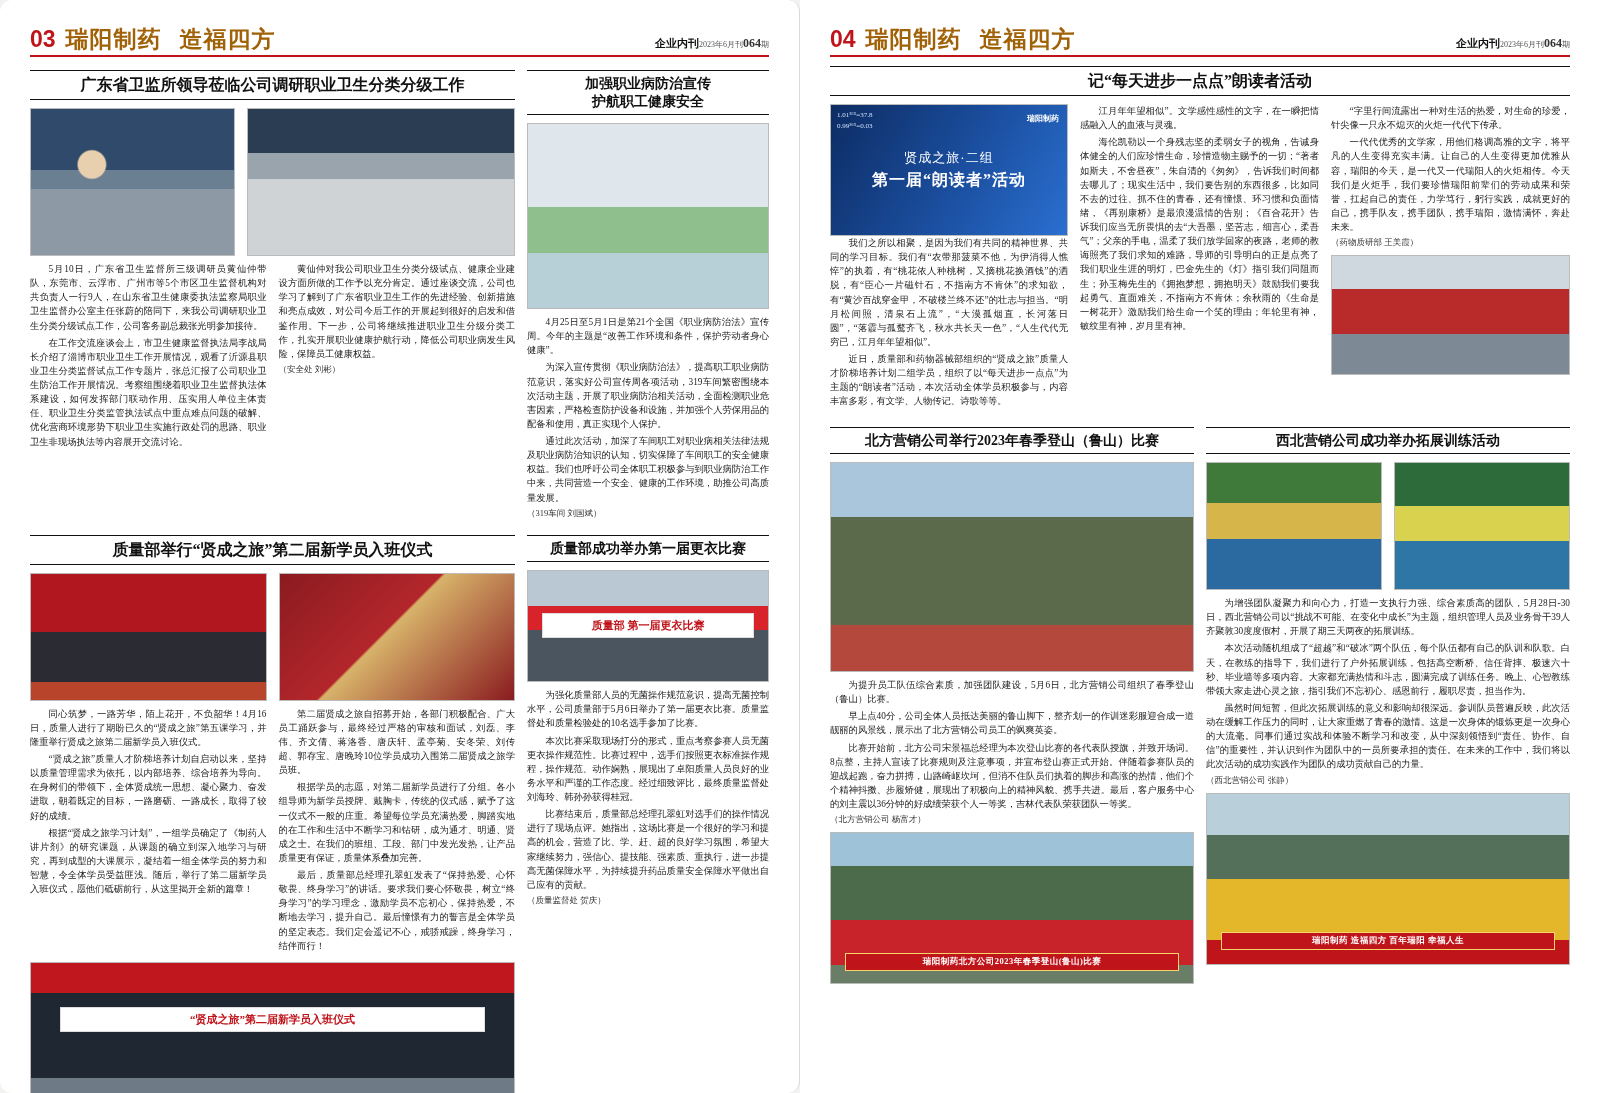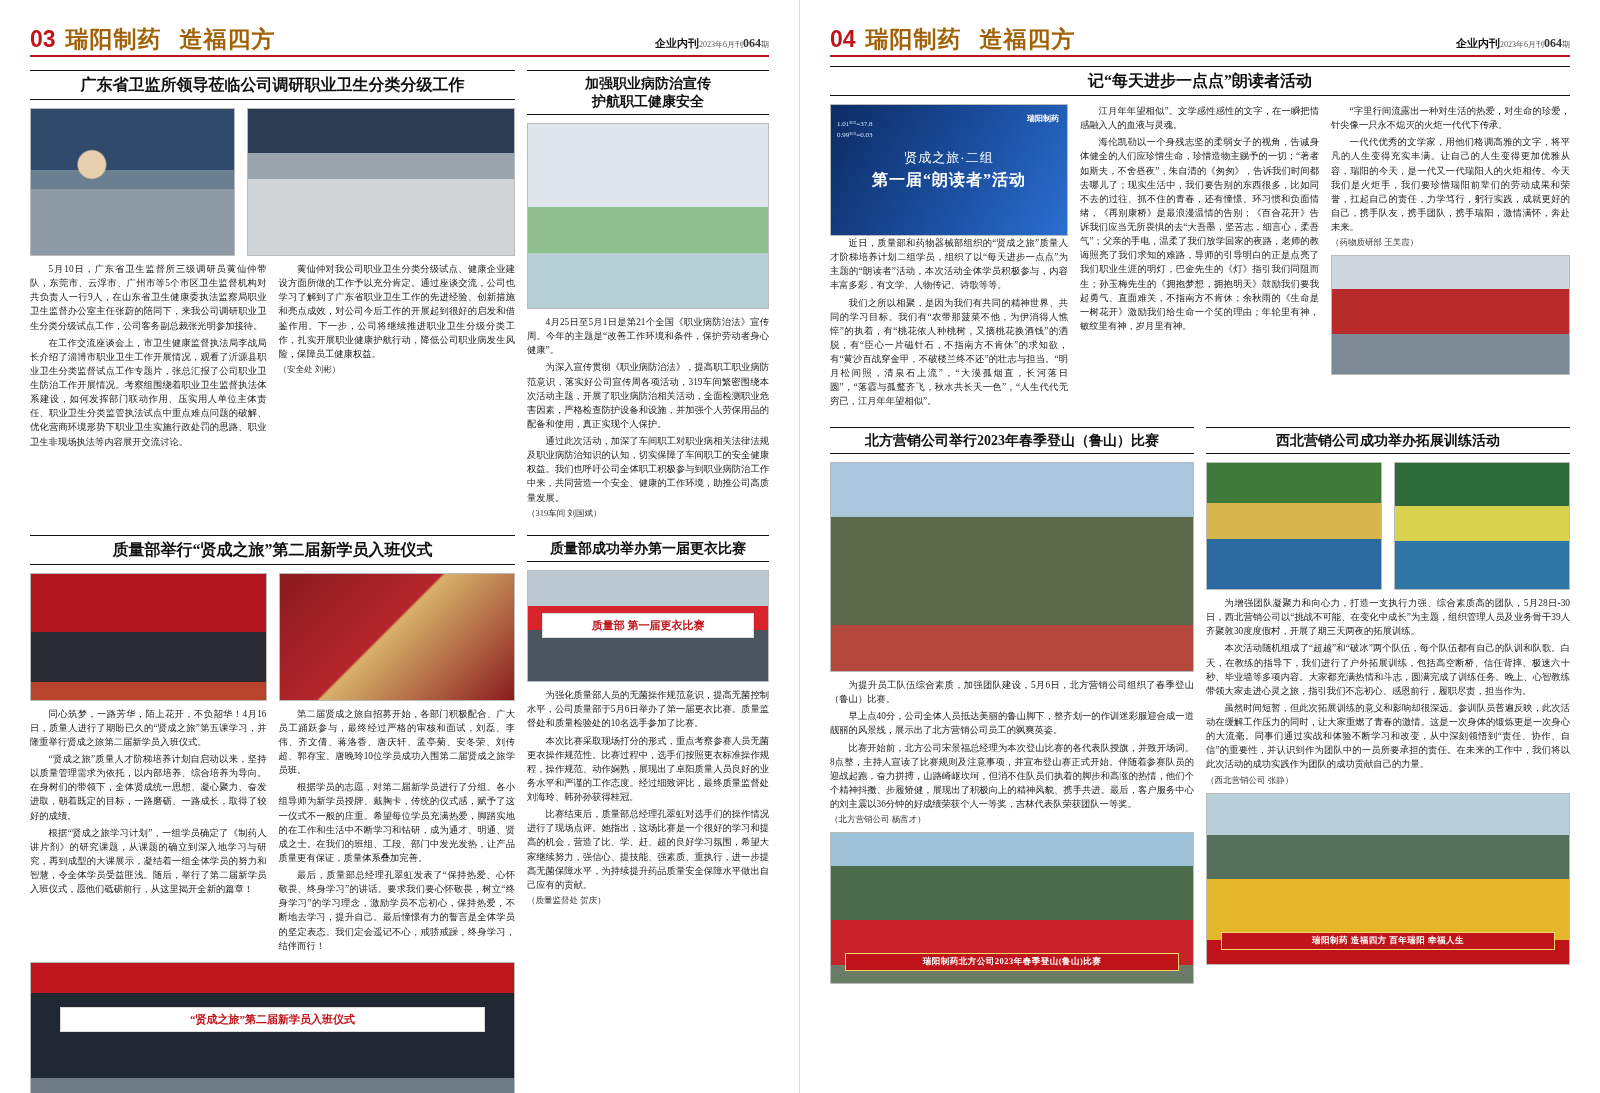--- a/index.html
+++ b/index.html
@@ -6,21 +6,21 @@
   html, body { margin:0; padding:0; }
   body {
     width:1600px; height:1093px;
     background:#f2f2f0;
     font-family:"Liberation Serif", serif;
     color:#111;
     overflow:hidden;
   }
   .spread { display:flex; width:1600px; height:1093px; }
   .page { position:relative; width:800px; height:1093px; background:#ffffff; padding:28px 30px 18px 30px; }
-  .page.left { border-right:1px solid #d9d9d9; }
+  .page.left { border-right:1px solid #d9d9d9;border-radius:12px; }
 
   
   .masthead { display:flex; align-items:flex-end; gap:10px; border-bottom:2px solid #c0141b; padding-bottom:4px; }
   .folio { font-family:"Liberation Sans", sans-serif; font-size:23px; font-weight:bold; color:#c0141b; line-height:1; }
   .mast-title { font-size:23px; font-weight:bold; color:#a16207; letter-spacing:1px; line-height:1; }
   .mast-title .t2 { margin-left:18px; }
   .mast-right { margin-left:auto; display:flex; align-items:baseline; gap:0; font-size:9px; color:#333; }
   .mast-right .brand { font-weight:bold; font-size:11px; color:#111; }
   .mast-right .issue { font-size:8px; color:#555; }
   .mast-right .num { font-weight:bold; font-size:12px; }
@@ -93,21 +93,21 @@
   .banner-strip {
     position:absolute; left:4%; right:4%; bottom:8%;
     background:#c0141b; color:#fff; text-align:center;
     font-size:8.5px; font-weight:bold; padding:2px 0; letter-spacing:.5px;
     border:1px solid #f5d66a;
   }
   .poster-inner { position:absolute; inset:0; display:flex; flex-direction:column; align-items:center; justify-content:center; color:#fff; }
   .poster-inner .p1 { font-size:13px; font-weight:normal; letter-spacing:1px; }
   .poster-inner .p2 { font-size:16px; font-weight:bold; margin-top:3px; letter-spacing:1px; }
   .poster-brand { position:absolute; right:8px; top:8px; font-size:8px; color:#fff; font-weight:bold; }
-  .poster-left { position:absolute; left:6px; top:14px; font-size:7px; color:#cfe0ff; line-height:1.5; }
+  .poster-left { position:absolute; left:6px; top:5px; font-size:7px; color:#cfe0ff; line-height:1.5; }
 
   .white-banner {
     position:absolute; left:6%; right:6%; top:30%;
     background:#fff; color:#c0141b; text-align:center;
     font-size:11px; font-weight:bold; padding:4px 0; border:1px solid #ddd;
   }
   .mt6 { margin-top:6px; }
 </style>
 </head>
 <body>
@@ -233,22 +233,22 @@
             <div class="poster-brand">瑞阳制药</div>
             <div class="poster-left">
               <div>1.01³⁶⁵=37.8</div>
               <div>0.99³⁶⁵=0.03</div>
             </div>
             <div class="poster-inner">
               <div class="p1">贤成之旅·二组</div>
               <div class="p2">第一届“朗读者”活动</div>
             </div>
           </div>
+          <p class="body">我们之所以相聚，是因为我们有共同的精神世界、共同的学习目标。我们有“农带那菠菜不他，为伊消得人憔悴”的执着，有“桃花依人种桃树，又摘桃花换酒钱”的洒脱，有“臣心一片磁针石，不指南方不肯休”的求知欲，有“黄沙百战穿金甲，不破楼兰终不还”的壮志与担当。“明月松间照，清泉石上流”，“大漠孤烟直，长河落日圆”，“落霞与孤鹜齐飞，秋水共长天一色”，“人生代代无穷已，江月年年望相似”。</p>
           <p class="body mt6">近日，质量部和药物器械部组织的“贤成之旅”质量人才阶梯培养计划二组学员，组织了以“每天进步一点点”为主题的“朗读者”活动，本次活动全体学员积极参与，内容丰富多彩，有文学、人物传记、诗歌等等。</p>
-          <p class="body">我们之所以相聚，是因为我们有共同的精神世界、共同的学习目标。我们有“农带那菠菜不他，为伊消得人憔悴”的执着，有“桃花依人种桃树，又摘桃花换酒钱”的洒脱，有“臣心一片磁针石，不指南方不肯休”的求知欲，有“黄沙百战穿金甲，不破楼兰终不还”的壮志与担当。“明月松间照，清泉石上流”，“大漠孤烟直，长河落日圆”，“落霞与孤鹜齐飞，秋水共长天一色”，“人生代代无穷已，江月年年望相似”。</p>
         </div>
         <div class="col">
           <p class="body">江月年年望相似”。文学感性感性的文字，在一瞬把情感融入人的血液与灵魂。</p>
           <p class="body">海伦凯勒以一个身残志坚的柔弱女子的视角，告诫身体健全的人们应珍惜生命，珍惜造物主赐予的一切；“著者如斯夫，不舍昼夜”，朱自清的《匆匆》，告诉我们时间都去哪儿了；现实生活中，我们要告别的东西很多，比如同不去的过往、抓不住的青春，还有憧憬、环习惯和负面情绪，《再别康桥》是最浪漫温情的告别；《百合花开》告诉我们应当无所畏惧的去“大吾墨，坚苦志，细言心，柔吾气”；父亲的手电，温柔了我们放学回家的夜路，老师的教诲照亮了我们求知的难路，导师的引导明白的正是点亮了我们职业生涯的明灯，巴金先生的《灯》指引我们同阻而生；孙玉梅先生的《拥抱梦想，拥抱明天》鼓励我们要我起勇气、直面难关，不指南方不肯休；余秋雨的《生命是一树花开》激励我们给生命一个笑的理由；年轮里有神，敏纹里有神，岁月里有神。</p>
         </div>
         <div class="col">
           <p class="body">“字里行间流露出一种对生活的热爱，对生命的珍爱，针尖像一只永不熄灭的火炬一代代下传承。</p>
           <p class="body">一代代优秀的文学家，用他们格调高雅的文字，将平凡的人生变得充实丰满。让自己的人生变得更加优雅从容，瑞阳的今天，是一代又一代瑞阳人的火炬相传。今天我们是火炬手，我们要珍惜瑞阳前辈们的劳动成果和荣誉，扛起自己的责任，力学笃行，躬行实践，成就更好的自己，携手队友，携手团队，携手瑞阳，激情满怀，奔赴未来。</p>
           <div class="sig">（药物质研部 王美霞）</div>
           <div class="photo ph-award mt6" style="height:120px;"></div>

